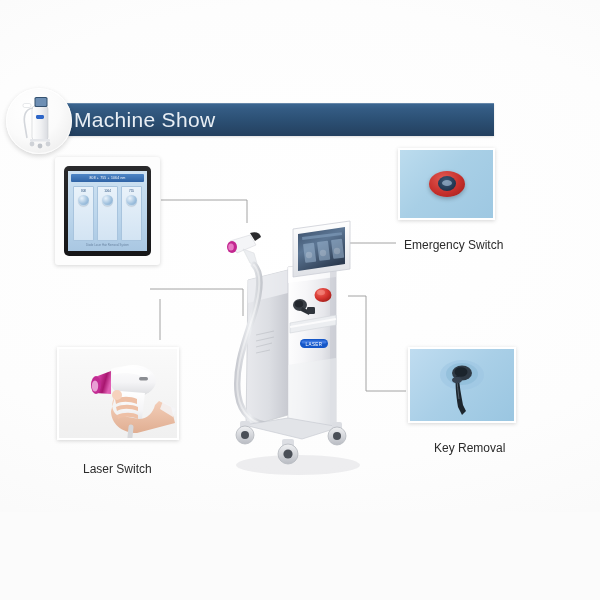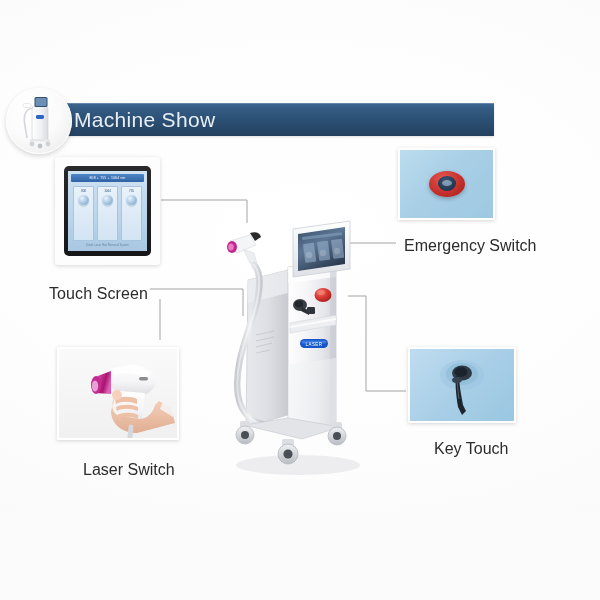--- a/index.html
+++ b/index.html
@@ -175,21 +175,21 @@
   #card-keyswitch {
     left: 408px; top: 347px; width: 108px; height: 76px;
     background: linear-gradient(135deg, #bfdcf0 0%, #a9cfe7 50%, #9ac6e1 100%);
     border: 2px solid #ffffff;
   }
 
   
   .callout-label {
     position: absolute;
     color: #2b2b2b;
-    font-size: 16px;
+    font-size: 12px;
     line-height: 17px;
     white-space: nowrap;
   }
   #label-touchscreen { left: 49px; top: 285px; letter-spacing: 0.6px; }
   #label-touchscreen .l2 { letter-spacing: 0.1px; }
   #label-emergency  { left: 404px; top: 237px; }
   #label-laserhandle{ left: 83px; top: 461px; }
   #label-keyswitch  { left: 434px; top: 440px; }
 
   
@@ -263,21 +263,20 @@
             <span class="ts-panel-label">755</span>
             <span class="ts-knob"></span>
           </div>
         </div>
         <div class="ts-footer">Diode Laser Hair Removal System</div>
       </div>
     </div>
   </div>
 
   <div class="callout-label" id="label-touchscreen">
-    <div class="l2">Touch Screen</div>
   </div>
 
   <div class="photo-card" id="card-emergency">
     <div class="em-button-wrap">
       <div class="em-ring"></div>
       <div class="em-core"></div>
     </div>
   </div>
   <div class="callout-label" id="label-emergency">Emergency Switch</div>
 
@@ -327,21 +326,21 @@
     <svg width="104" height="72" viewBox="0 0 104 72">
       <ellipse cx="52" cy="26" rx="22" ry="15" fill="#9cc5e1" opacity="0.55"></ellipse>
       <ellipse cx="52" cy="25" rx="16" ry="11" fill="#8fbcd9" opacity="0.7"></ellipse>
       <ellipse cx="52" cy="24" rx="10" ry="7.5" fill="#2f3a45"></ellipse>
       <ellipse cx="51" cy="23" rx="6.5" ry="4.8" fill="#1b242c"></ellipse>
       <path d="M49 27 C49 35 51 45 53 56 L56 62 L52 66 L48 58 C46 46 45 34 46 27 Z" fill="#1d262e"></path>
       <path d="M47 28 C47 34 48 42 49 50" stroke="#55606b" stroke-width="1" fill="none"></path>
       <ellipse cx="47" cy="31" rx="5" ry="3.2" fill="#364250"></ellipse>
     </svg>
   </div>
-  <div class="callout-label" id="label-keyswitch">Key Touch</div>
+  <div class="callout-label" id="label-keyswitch">Key Removal</div>
 
   <div id="machine">
     <svg width="170" height="270" viewBox="0 0 170 270">
       <defs>
         <linearGradient id="mBody" x1="0" y1="0" x2="1" y2="0.2">
           <stop offset="0%" stop-color="#ffffff"></stop>
           <stop offset="40%" stop-color="#f6f6f8"></stop>
           <stop offset="78%" stop-color="#e6e7eb"></stop>
           <stop offset="100%" stop-color="#d2d4da"></stop>
         </linearGradient>

